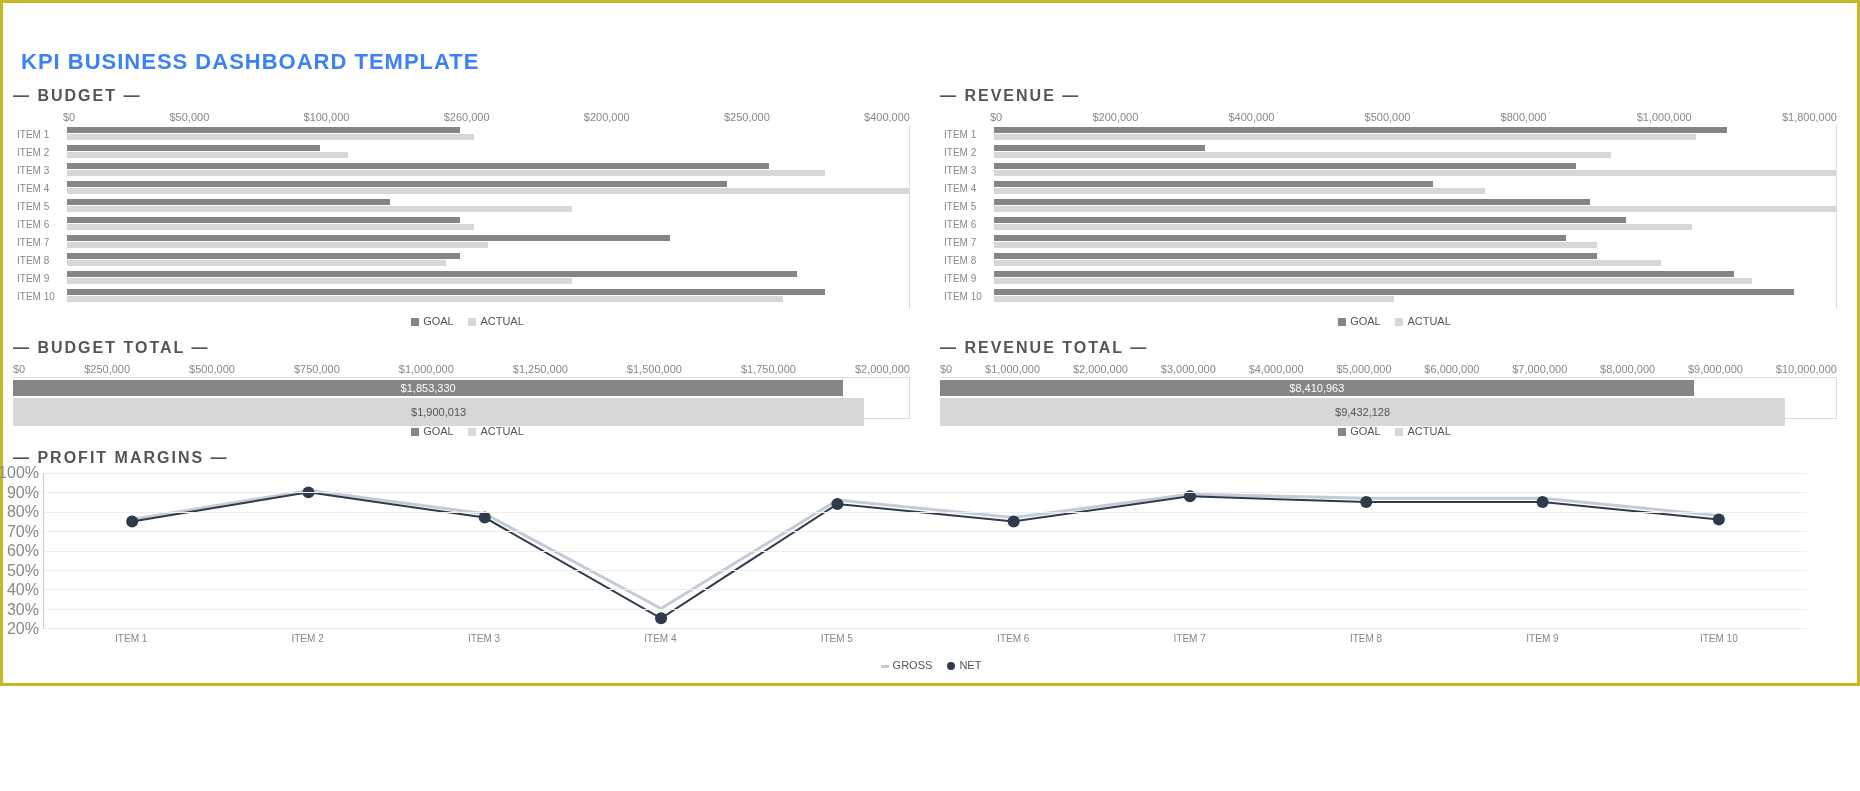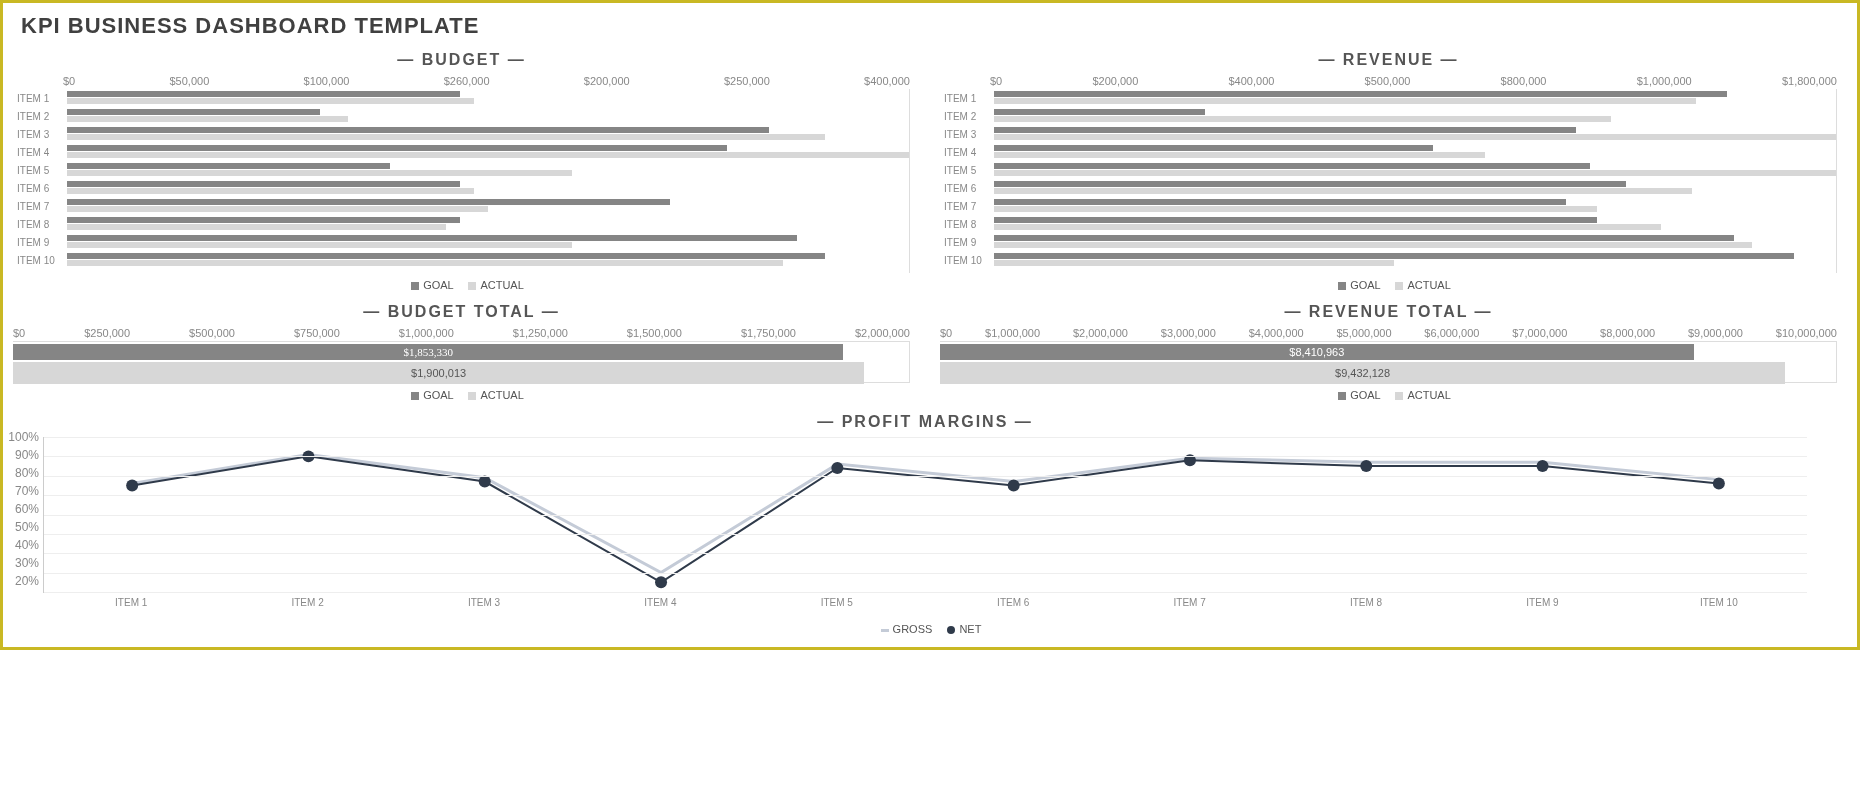--- a/index.html
+++ b/index.html
@@ -12,57 +12,57 @@
   .outer-border {
     border: 3px solid #c9b823;
     box-sizing: border-box;
     width: 1860px;
     padding: 0 0 8px 0;
   }
   .title {
     font-size: 22px;
     font-weight: bold;
     letter-spacing: 1px;
-    color: #404040;
+    color: #3b82f6;
     padding: 10px 18px 4px 18px;
+    margin-top: 36px;
   }
   .row { display:flex; flex-direction:row; }
   .half { flex: 1; min-width: 0; padding: 4px 20px 4px 10px; box-sizing:border-box;}
   .full { flex: 1; padding: 4px 20px 4px 10px; box-sizing:border-box;}
   .chart-title {
-    text-align:center;
     font-size: 16px;
     font-weight:bold;
     letter-spacing: 2px;
     color: #555;
     margin: 4px 0 6px 0;
   }
   .hbar-chart { position:relative; }
   .hbar-xaxis { display:flex; justify-content:space-between; font-size:11px; color:#888; padding-left:50px; margin-bottom:2px;}
   .hbar-rows { border-right:1px solid #ddd; padding-bottom:4px;}
   .hbar-row { display:flex; align-items:center; height:18px; font-size:10px; }
   .hbar-ylabel { width:50px; text-align:left; color:#888; font-size:10px; padding-left:4px;}
   .hbar-bars { position:relative; flex:1; height:16px;}
   .bar-goal { position:absolute; top:1px; height:6px; background:#858585; left:0;}
   .bar-actual { position:absolute; top:8px; height:6px; background:#d7d7d7; left:0;}
 
   .total-chart .hbar-xaxis{padding-left:0;}
   .total-chart .hbar-bars{height:40px;}
   .total-chart .bar-goal{top:2px;height:16px;display:flex;align-items:center;justify-content:center;color:#fff;font-size:11px;}
-  .total-chart .bar-actual{top:20px;height:22px;display:flex;align-items:center;justify-content:center;color:#555;font-size:11px;}
+  .total-chart .bar-actual{top:20px;height:28px;display:flex;align-items:center;justify-content:center;color:#555;font-size:11px;}
 
   .legend { text-align:center; font-size:11px; color:#555; margin-top:6px;}
   .legend .sw{display:inline-block;width:8px;height:8px;margin:0 4px 0 12px;vertical-align:middle;}
   .sw-goal{background:#858585;}
   .sw-actual{background:#d7d7d7;}
   .sw-gross{background:#c4cbd7;}
   .sw-net{background:#2f3a4a;}
 
   .line-chart { position:relative; height:180px; margin: 4px 30px 0 30px; }
-  .line-yaxis { position:absolute; left:-34px; top:0; bottom:36px; width:34px; display:flex; flex-direction:column; justify-content:space-between; align-items:flex-end; font-size:12px; color:#888;}
+  .line-yaxis { position:absolute; left:-34px; top:0; bottom:24px; width:34px; display:flex; flex-direction:column; justify-content:space-between; align-items:flex-end; font-size:16px; color:#888;}
   .line-yaxis div{height:0; line-height:0; padding-right:4px;}
   .line-plot { position:absolute; left:0; right:0; top:0; bottom:24px; border-left:1px solid #ccc; border-bottom:1px solid #ccc;}
   .grid-line{position:absolute;left:0;right:0;border-top:1px solid #eee;}
   .line-xaxis { position:absolute; left:0; right:0; bottom:0; height:20px; display:flex; font-size:10px; color:#888;}
   .line-xaxis div{flex:1;text-align:center;}
   svg{overflow:visible;}
   .pt-net{fill:#2f3a4a;}
   .ln-net{stroke:#2f3a4a;stroke-width:2;fill:none;}
   .ln-gross{stroke:#c4cbd7;stroke-width:3;fill:none;}
 </style>
@@ -263,21 +263,21 @@
           <span>$250,000</span>
           <span>$500,000</span>
           <span>$750,000</span>
           <span>$1,000,000</span>
           <span>$1,250,000</span>
           <span>$1,500,000</span>
           <span>$1,750,000</span>
           <span>$2,000,000</span>
         </div>
       <div class="hbar-bars" id="btotal-bars" style="border:1px solid #ddd;border-left:none;">
-          <div class="bar-goal" style="width: 92.6665%; font-family: Liberation Serif, serif;">$1,853,330</div>
+          <div class="bar-goal" style="width: 92.6665%;">$1,853,330</div>
           <div class="bar-actual" style="width: 95.0006%;">$1,900,013</div>
         </div>
       <div class="legend">
         <span class="sw sw-goal"></span><span>GOAL</span>
         <span class="sw sw-actual"></span><span>ACTUAL</span>
       </div>
     </div>
     <div class="half total-chart">
       <div class="chart-title">— REVENUE TOTAL —</div>
       <div class="hbar-xaxis" id="rtotal-xaxis">

